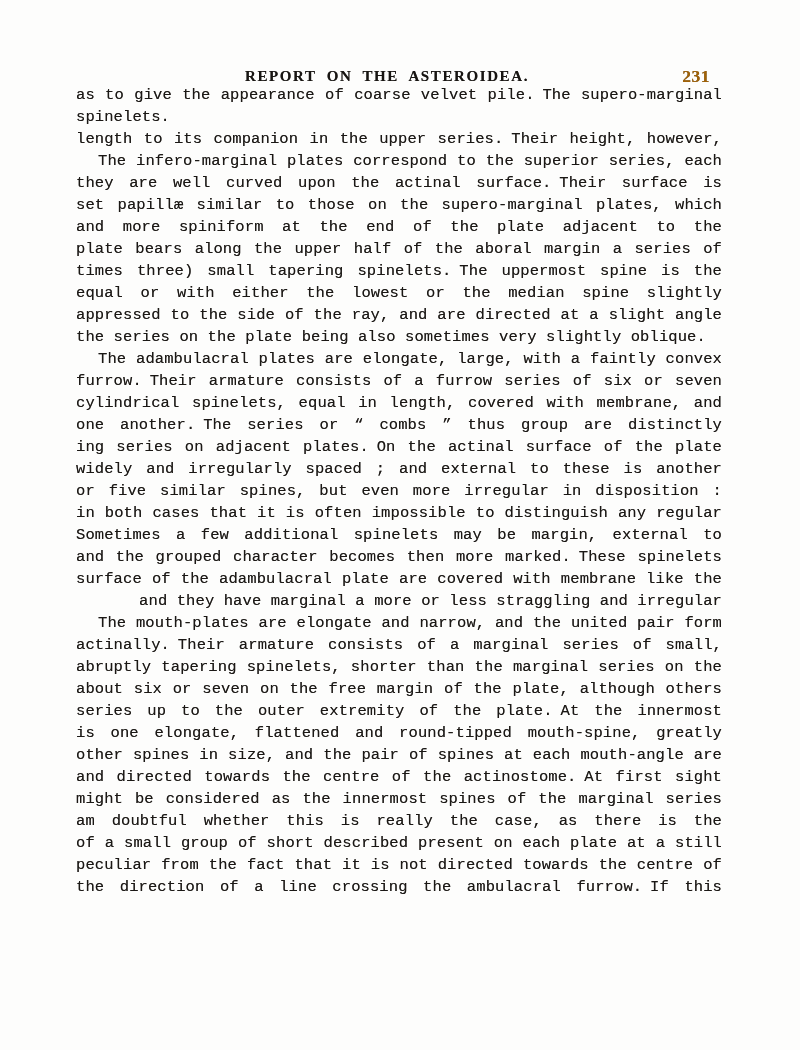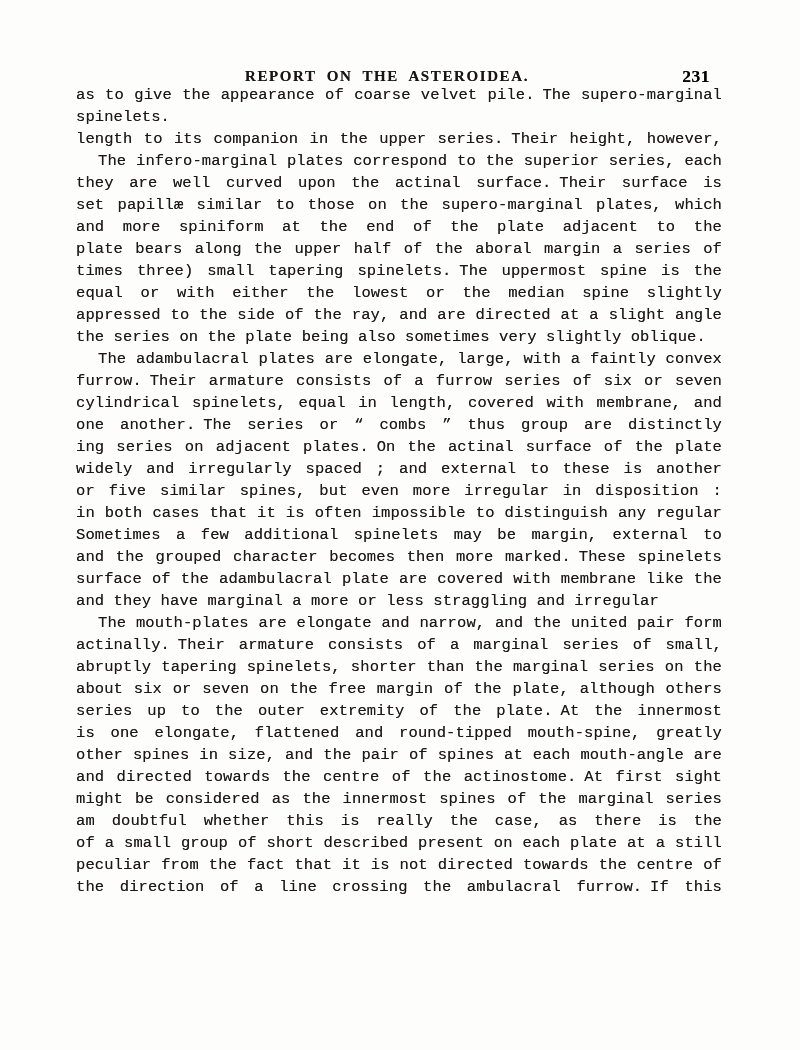--- a/index.html
+++ b/index.html
@@ -34,21 +34,21 @@
     color: #181512;
     text-shadow: 0 0 0.5px rgba(24,21,18,0.6);
   }
   .page-number {
     position: absolute;
     right: 0;
     top: -2px;
     font-size: 17.5px;
     font-weight: 600;
     letter-spacing: 0.5px;
-    color: #000000;
+    color: #a16207;
     text-shadow: 0 0 0.5px rgba(24,21,18,0.6);
   }
   .page-body {
     position: absolute;
     left: 76px;
     top: 84px;
     width: 646px;
     font-family: Liberation Mono, monospace;
   }
   .paragraph { margin: 0; padding: 0; }
@@ -59,21 +59,21 @@
     letter-spacing: 0.1px;
     text-align: justify;
     text-align-last: justify;
     text-justify: inter-word;
     white-space: normal;
     overflow: hidden;
     color: #1b1815;
     text-shadow: 0 0 0.55px rgba(27,24,21,0.6);
   }
   .line.last {
-    text-align: left;
+    text-align: right;
     text-align-last: left;
   }
   .line.indent {
     text-indent: 22px;
   }
 </style>
 </head>
 <body>
 
 <div class="page">

